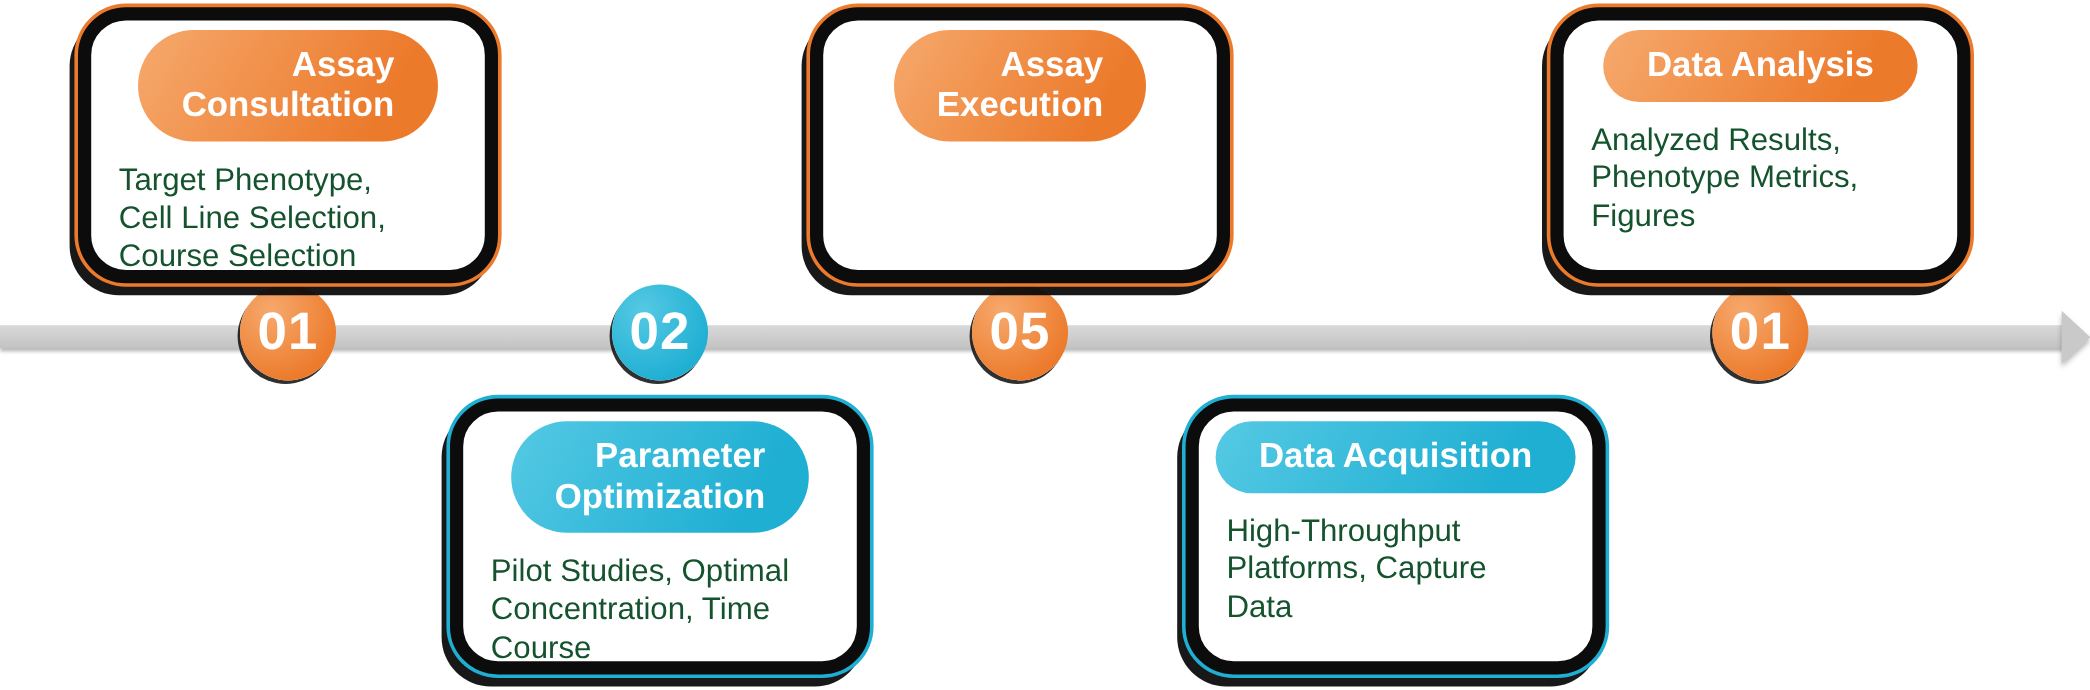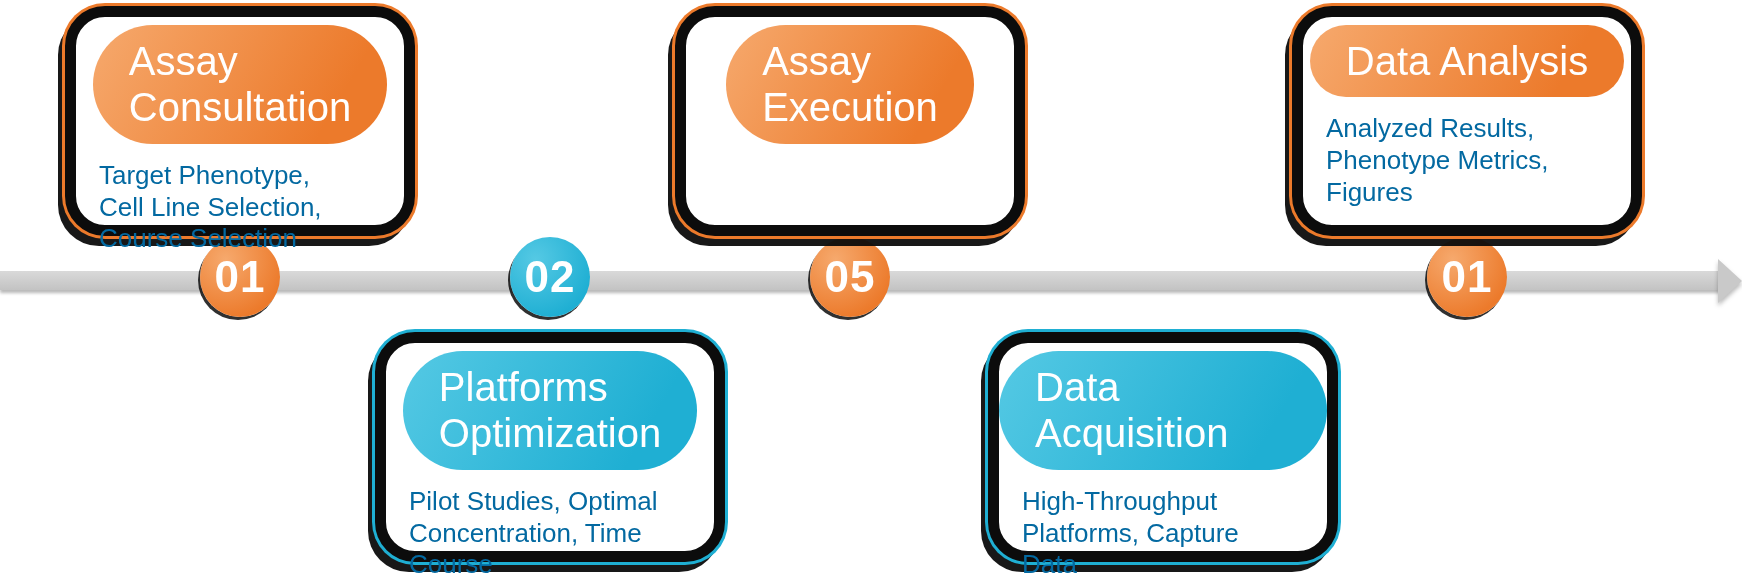--- a/index.html
+++ b/index.html
@@ -82,35 +82,35 @@
   .card.above { top: 6px; }
   .card.below { top: 332px; }
   .card.orange { box-shadow: 0 0 0 3px var(--orange), -6px 9px 0 1px rgba(12,12,12,0.95); }
   .card.cyan   { box-shadow: 0 0 0 3px var(--cyan),   -6px 9px 0 1px rgba(12,12,12,0.95); }
 
   .pill {
     margin: 8px auto 0;
     padding: 13px 36px;
     border-radius: 60px;
     color: #ffffff;
-    font-size: 40px;
-    font-weight: normal;
+    font-size: 29px;
+    font-weight: bold;
     line-height: 1.16;
-    text-align: left;
+    text-align: right;
     white-space: pre-line;
   }
   .card.orange .pill { background: linear-gradient(120deg, var(--orange-light) 0%, var(--orange) 80%); }
   .card.cyan   .pill { background: linear-gradient(120deg, var(--cyan-light) 0%, var(--cyan) 80%); }
 
   .desc {
     width: 282px;
     margin: 16px auto 0;
     font-size: 26px;
     line-height: 1.22;
-    color: #0369a1;
+    color: #14532d;
     white-space: pre-line;
     text-align: left;
   }
 </style>
 </head>
 <body>
 
 <div id="stage">
 
   <div class="track"></div>
@@ -123,21 +123,21 @@
 
   <div class="card above orange" style="left:65px">
     <div class="pill">Assay
 Consultation</div>
     <div class="desc">Target Phenotype,
 Cell Line Selection,
 Course Selection</div>
   </div>
 
   <div class="card below cyan" style="left:375px">
-    <div class="pill">Platforms
+    <div class="pill">Parameter
 Optimization</div>
     <div class="desc">Pilot Studies, Optimal
 Concentration, Time
 Course</div>
   </div>
 
   <div class="card above orange" style="left:675px">
     <div class="pill">Assay
 Execution</div>
   </div>

